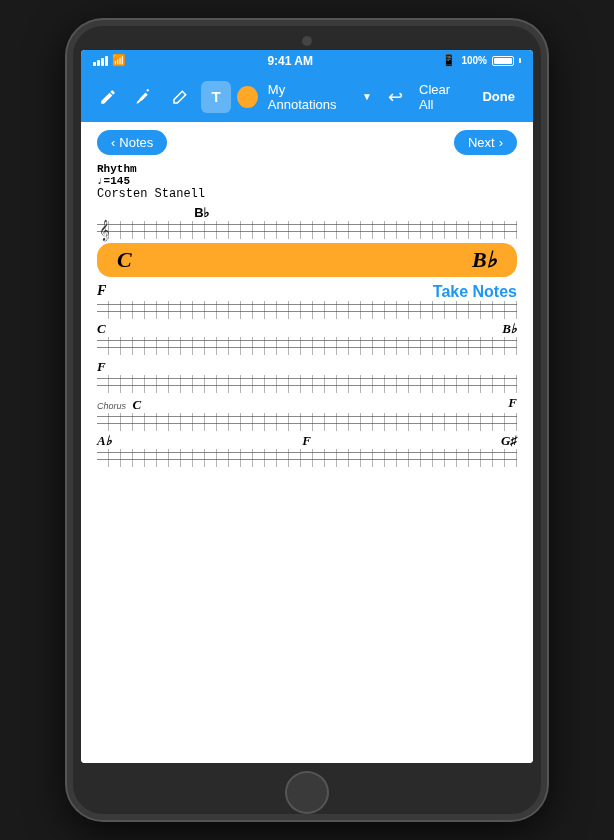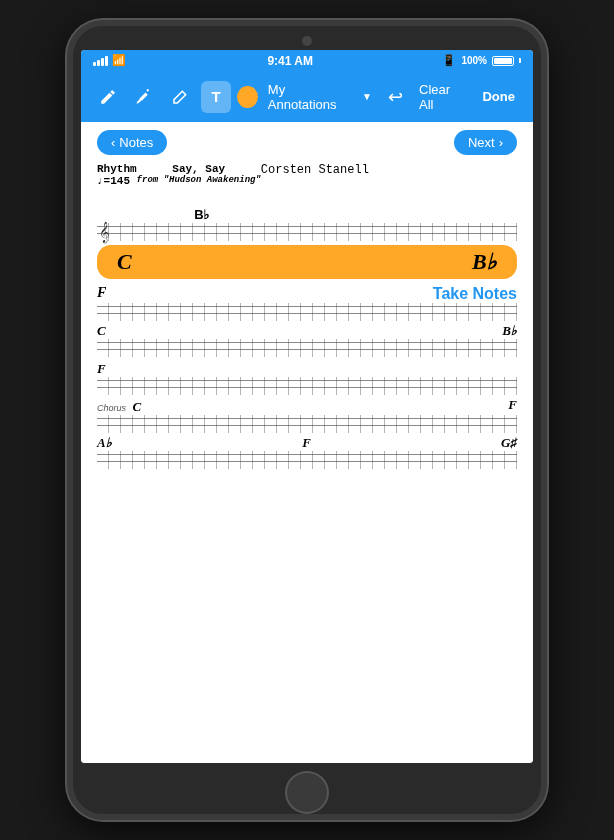--- a/index.html
+++ b/index.html
@@ -306,28 +306,24 @@
             <span>Notes</span>
           </div>
           <div class="nav-btn">
             <span>Next</span>
             <span>›</span>
           </div>
         </div>
 
         <div style="padding:0 16px;flex:1;overflow:hidden;">
 
-          <div style="display:flex;align-items:flex-start;margin-bottom:20px;">
+          <div style="display:flex;align-items:flex-start;margin-bottom:4px;flex-direction:column;">
             <div style="font-family:'Courier New',monospace;font-size:11px;font-weight:bold;">
               <div>Rhythm</div>
               <div>♩=145</div>
-            </div>
-            <div style="font-family:'Courier New',monospace;font-size:11px;font-weight:bold;text-align:center;">
-              <div>Say, Say</div>
-              <div style="font-size:9px;font-style:italic;">from "Hudson Awakening"</div>
             </div>
             <div style="font-family:'Courier New',monospace;font-size:12px;text-align:right;">Corsten Stanell</div>
           </div>
 
           <div style="position:relative;margin-bottom:2px;">
             <div style="text-align:center;font-size:13px;font-weight:bold;padding-right:50%;margin-bottom:1px;">B♭</div>
             <div class="music-row">
               <span style="position:absolute;left:2px;top:50%;transform:translateY(-50%);font-size:18px;color:#333;">𝄞</span>
             </div>
           </div>

